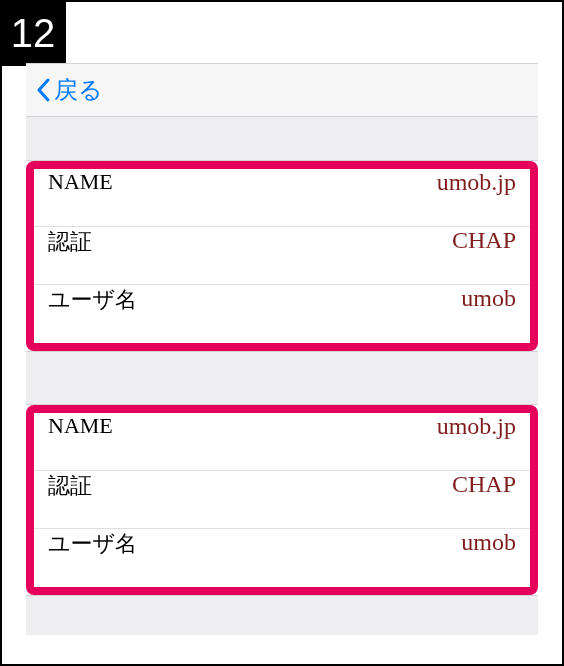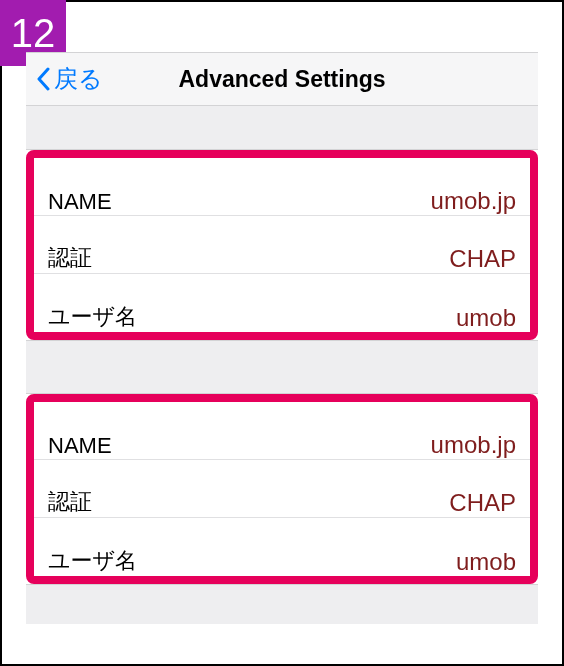--- a/index.html
+++ b/index.html
@@ -20,31 +20,32 @@
       border: 2px solid #000;
       position: relative;
       background: #fff;
     }
     .step-badge {
       position: absolute;
       top: -2px;
       left: -2px;
       width: 66px;
       height: 66px;
-      background: #a21caf;
+      background: #000000;
       color: #fff;
       font-size: 40px;
       font-weight: 400;
       display: flex;
       align-items: center;
       justify-content: center;
     }
     .content-area {
-      margin-top: 37px;
+      margin-top: 48px;
       padding: 13px 24px;
+      font-family: Liberation Serif, serif;
     }
     .nav-bar {
       height: 54px;
       background: #f6f6f7;
       border-top: 1px solid #d3d3d5;
       border-bottom: 1px solid #d3d3d5;
       display: flex;
       align-items: center;
       position: relative;
       padding: 0 10px;
@@ -81,21 +82,21 @@
       border-bottom: 1px solid #d3d3d5;
       border-top: 1px solid #d3d3d5;
     }
     .highlight-group {
       border: 8px solid #e6005b;
       border-radius: 8px;
       background: #fff;
     }
     .setting-row {
       display: flex;
-      align-items: flex-end;
+      align-items: flex-start;
       justify-content: space-between;
       padding: 0 14px;
       height: 58px;
       border-bottom: 1px solid #e0e0e2;
     }
     .setting-row:last-child {
       border-bottom: none;
     }
     .row-label {
       font-size: 22px;
@@ -123,21 +124,20 @@
 
   <div class="content-area">
 
     <div class="nav-bar">
       <div class="back-button">
         <svg class="back-chevron" viewBox="0 0 14 24">
           <polyline points="12,2 3,12 12,22" fill="none" stroke="#007aff" stroke-width="3" stroke-linecap="round" stroke-linejoin="round"></polyline>
         </svg>
         <span>戻る</span>
       </div>
-      <div class="nav-title">Advanced Settings</div>
     </div>
 
     <div class="section-gap"></div>
 
     <div class="highlight-group">
       <div class="setting-row">
         <span class="row-label">NAME</span>
         <span class="row-value">umob.jp</span>
       </div>
       <div class="setting-row">

